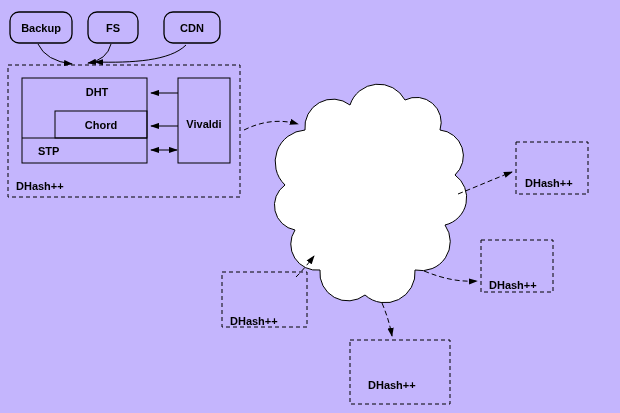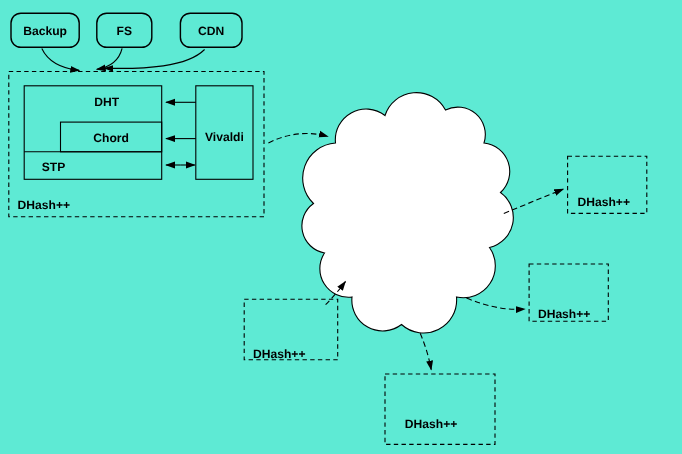--- a/index.html
+++ b/index.html
@@ -4,21 +4,21 @@
 <style>
   html, body {
     margin: 0;
     padding: 0;
     background: #ffffff;
   }
   .stage {
     position: relative;
     width: 620px;
     height: 413px;
-    background: #5eead4;
+    background: #c4b5fd;
     overflow: hidden;
   }
   svg text {
     font: bold 11px "Liberation Sans", sans-serif;
     fill: #000000;
   }
   .solid { fill: none; stroke: #000; stroke-width: 1; }
   .thick { fill: none; stroke: #000; stroke-width: 1.3; }
   .dashed { fill: none; stroke: #000; stroke-width: 1; stroke-dasharray: 4 3; }
   .dashedline { fill: none; stroke: #000; stroke-width: 1; stroke-dasharray: 5 3; }

